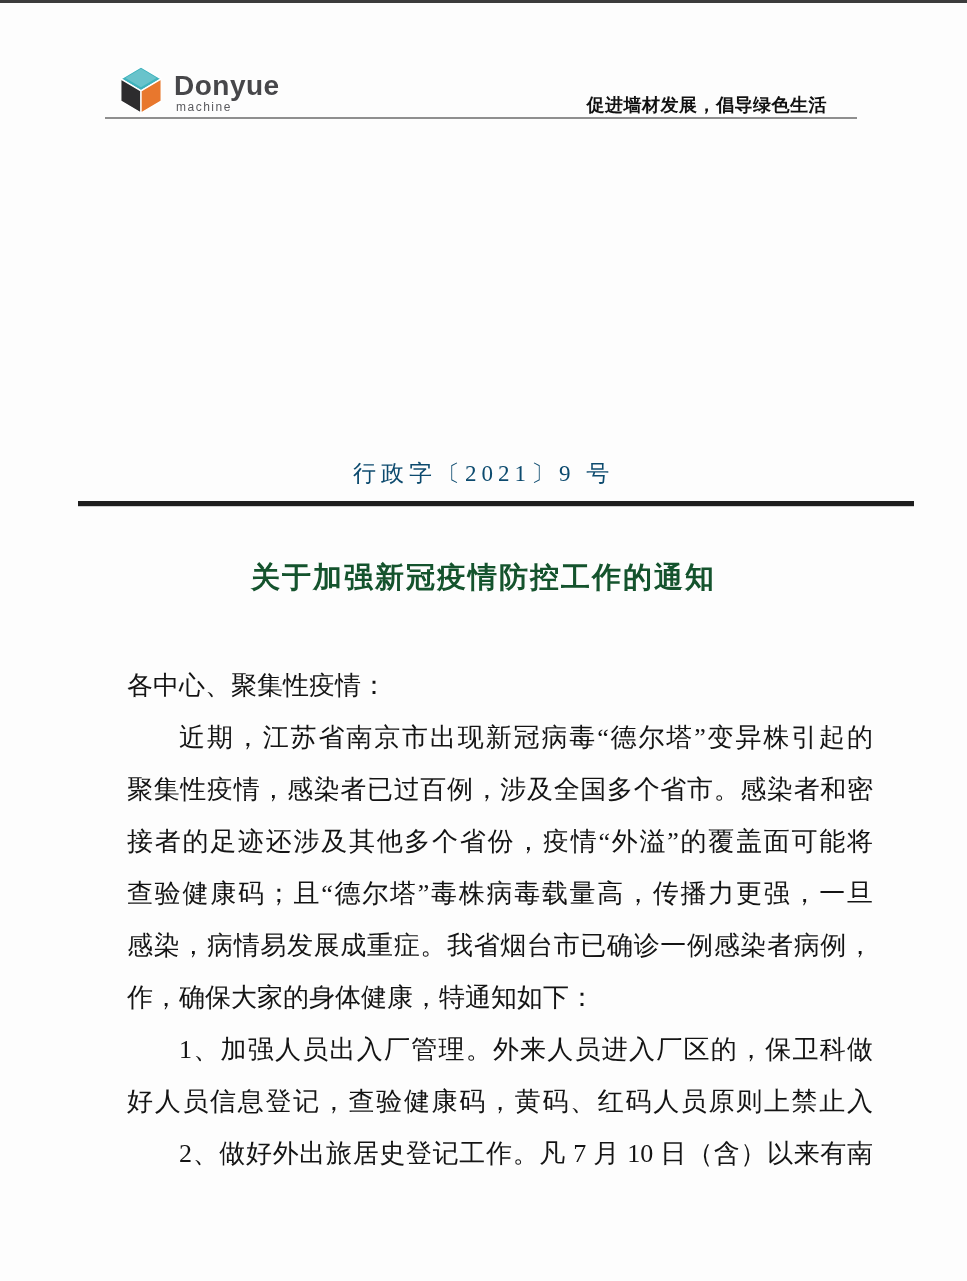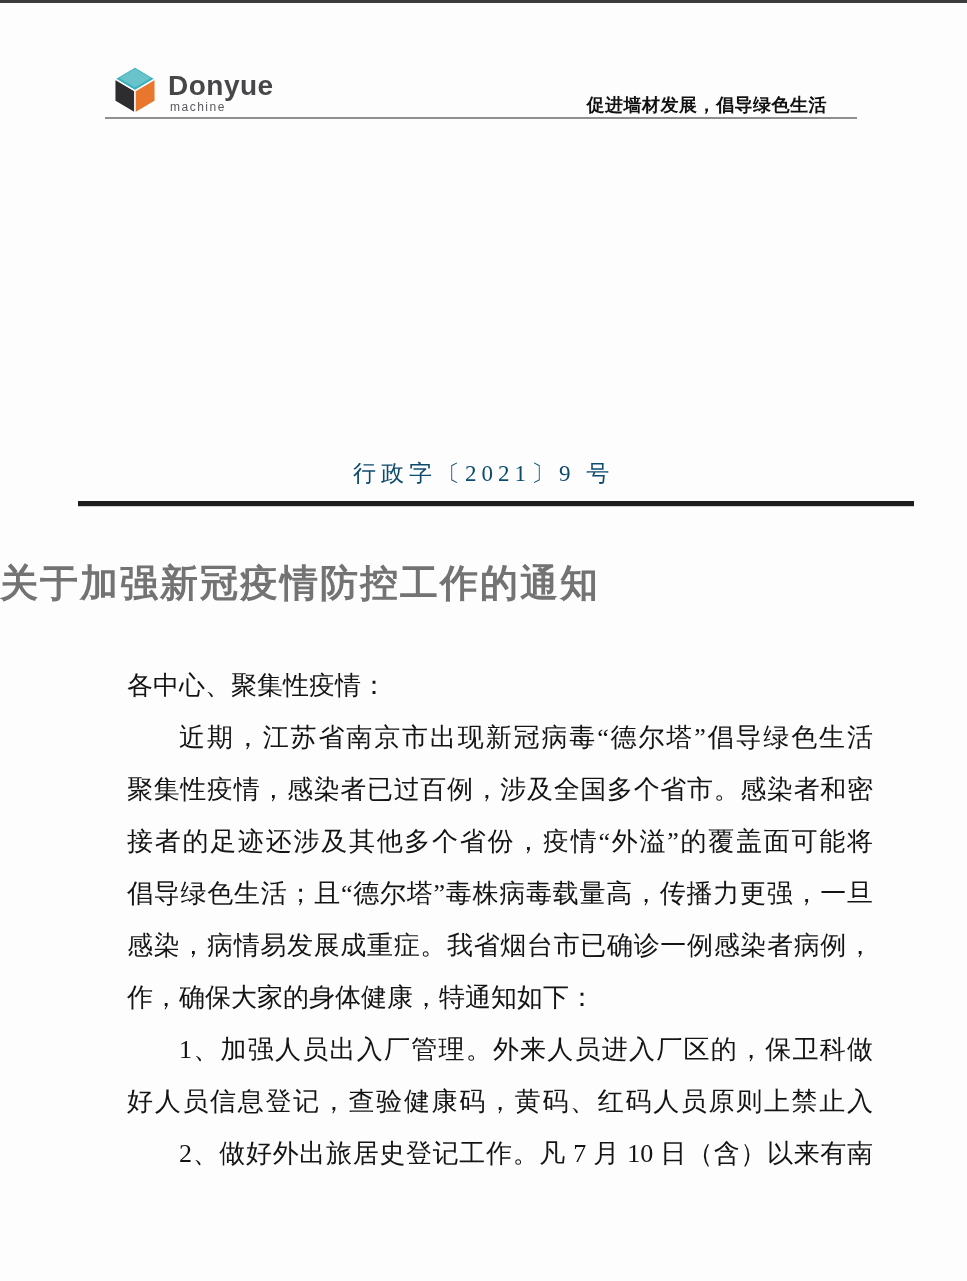--- a/index.html
+++ b/index.html
@@ -20,21 +20,21 @@
   
   .top-edge {
     position: absolute;
     top: 0; left: 0;
     width: 100%; height: 3px;
     background: #3c3c3c;
   }
   
   .logo {
     position: absolute;
-    top: 66px; left: 112px;
+    top: 66px; left: 118px;
     display: flex;
     align-items: flex-start;
   }
   .logo svg { display: block; }
   .logo-text {
     margin-left: 10px;
     margin-top: 6px;
     font-family: "Liberation Sans", "DejaVu Sans", sans-serif;
     line-height: 1;
   }
@@ -96,24 +96,25 @@
     top: 501px; left: 78px;
     width: 836px; height: 5px;
     background: #1e1e1e;
     box-shadow: 0 1px 0 #cfcfcf;
   }
   .notice-title {
     position: absolute;
     top: 558px; left: 0;
     width: 100%;
     margin: 0;
-    font-size: 38px;
+    text-align: center;
+    font-size: 29px;
     font-weight: bold;
     letter-spacing: 2px;
-    color: #737373;
+    color: #14532d;
   }
   
   .body-text {
     position: absolute;
     top: 660px; left: 127px;
     width: 746px;
     font-size: 26px;
     color: #141414;
   }
   .line {
@@ -159,24 +160,24 @@
 
 
   <div class="doc-number">行政字〔2021〕9 号</div>
 
   <div class="thick-rule"></div>
 
   <h2 class="notice-title">关于加强新冠疫情防控工作的通知</h2>
 
   <div class="body-text">
       <div class="line">各中心、聚集性疫情：</div>
-      <div class="line justify indent">近期，江苏省南京市出现新冠病毒“德尔塔”倡导绿色生活</div>
+      <div class="line justify indent">近期，江苏省南京市出现新冠病毒“德尔塔”变异株引起的</div>
       <div class="line justify">聚集性疫情，感染者已过百例，涉及全国多个省市。感染者和密</div>
       <div class="line justify">接者的足迹还涉及其他多个省份，疫情“外溢”的覆盖面可能将</div>
-      <div class="line justify">倡导绿色生活；且“德尔塔”毒株病毒载量高，传播力更强，一旦</div>
+      <div class="line justify">查验健康码；且“德尔塔”毒株病毒载量高，传播力更强，一旦</div>
       <div class="line justify">感染，病情易发展成重症。我省烟台市已确诊一例感染者病例，</div>
       <div class="line">作，确保大家的身体健康，特通知如下：</div>
       <div class="line justify indent">1、加强人员出入厂管理。外来人员进入厂区的，保卫科做</div>
       <div class="line justify">好人员信息登记，查验健康码，黄码、红码人员原则上禁止入厂。</div>
       <div class="line justify indent">2、做好外出旅居史登记工作。凡 7 月 10 日（含）以来有南</div>
     </div>
 
 </div>
 
 </body></html>

